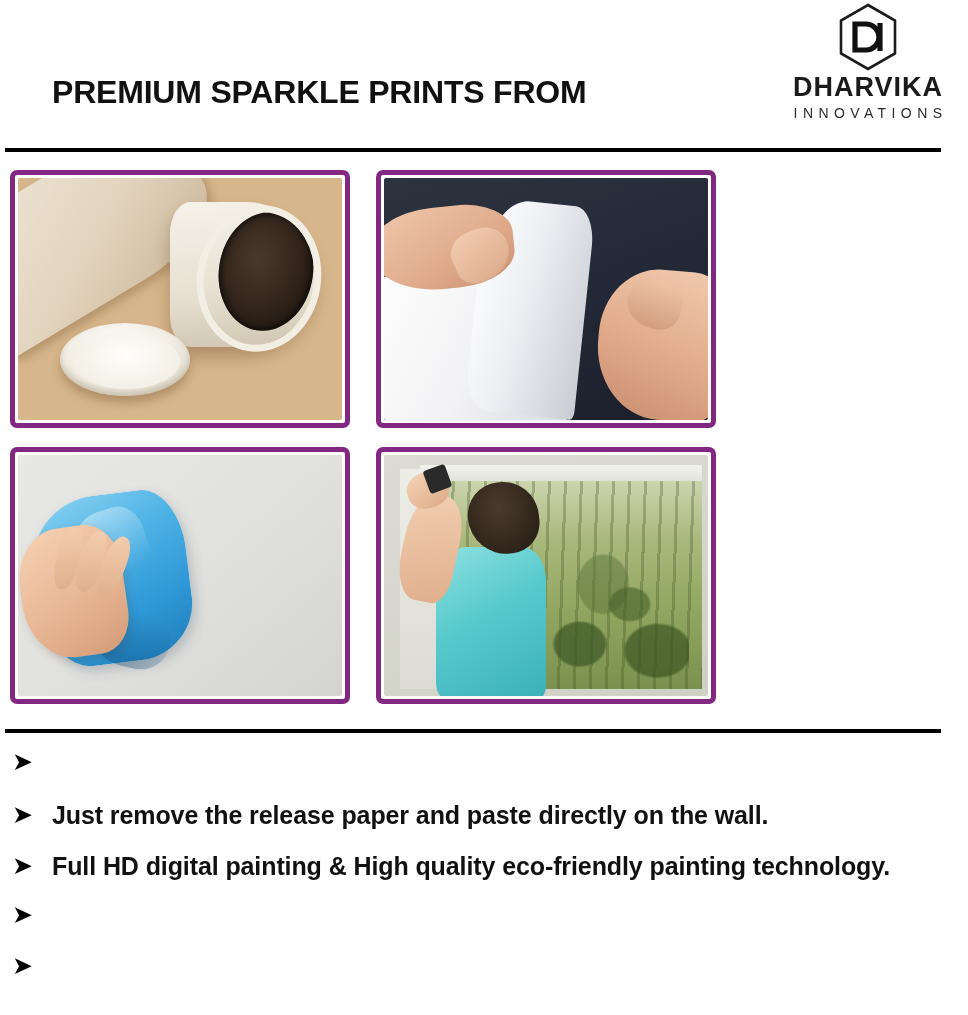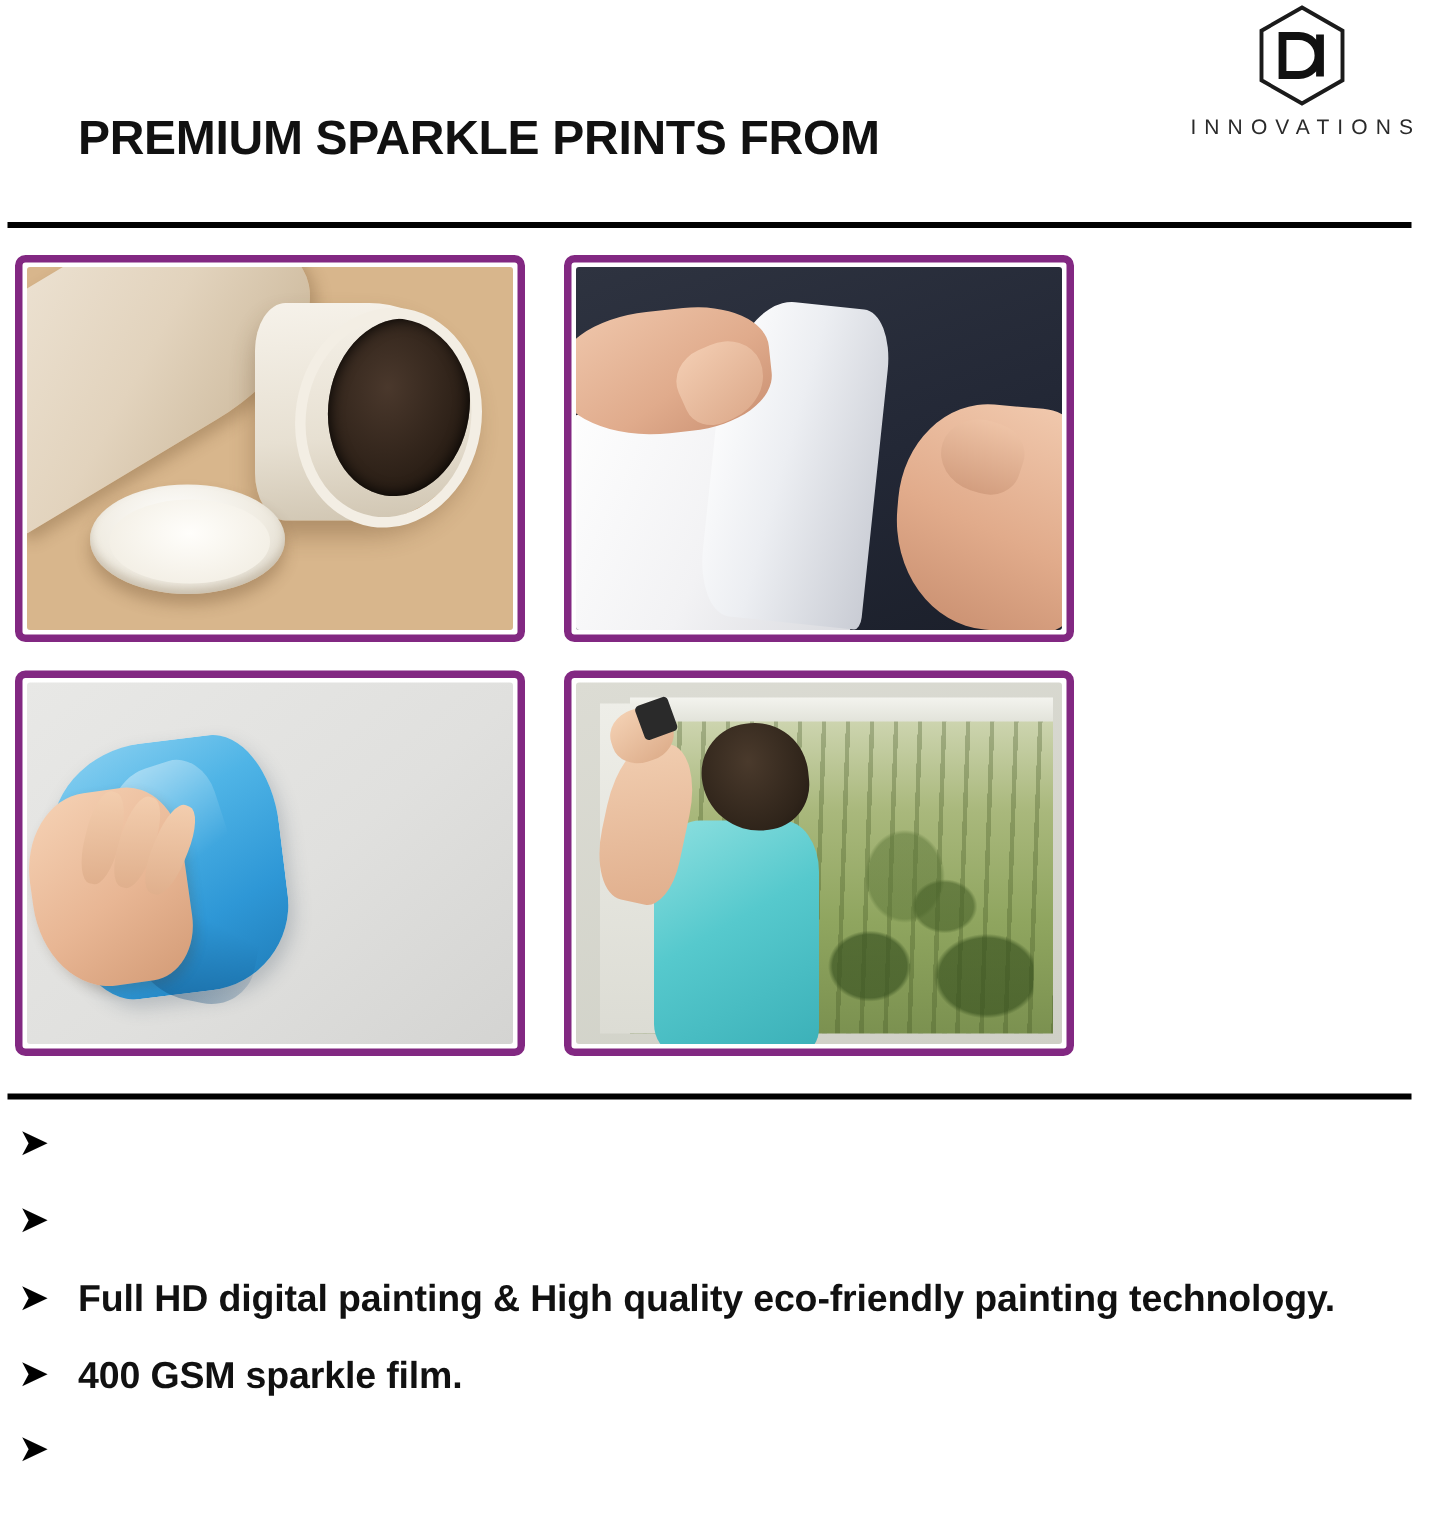--- a/index.html
+++ b/index.html
@@ -421,20 +421,21 @@
 <div class="header">
 
   <div class="page-title">PREMIUM SPARKLE PRINTS FROM</div>
 
   <div class="brand">
     <svg class="brand-mark" viewBox="0 0 66 70">
       <polygon points="33,3 60,18.5 60,51.5 33,67 6,51.5 6,18.5" fill="none" stroke="#1b1b1b" stroke-width="2.6"></polygon>
       <path d="M20 22 L31 22 A13 13 0 0 1 31 48 L20 48 Z" fill="none" stroke="#111" stroke-width="5.2"></path>
       <line x1="45" y1="21" x2="45" y2="49" stroke="#111" stroke-width="5.2"></line>
     </svg>
+    <div class="brand-name">DHARVIKA</div>
     <div class="brand-sub">INNOVATIONS</div>
   </div>
 </div>
 
 <div class="rule rule-top"></div>
 
 <div class="grid">
 
   <div class="photo">
     <div class="inner ph-wood">
@@ -488,29 +489,29 @@
 <div class="rule rule-bottom"></div>
 
 <div class="bullets">
 
   <div class="bullet-row">
     <span class="bullet-arrow">➤</span>
   </div>
 
   <div class="bullet-row">
     <span class="bullet-arrow">➤</span>
+    <span class="bullet-text">Just remove the release paper and paste directly on the wall.</span>
   </div>
 
   <div class="bullet-row">
     <span class="bullet-arrow">➤</span>
     <span class="bullet-text">Full HD digital painting &amp; High quality eco-friendly painting technology.</span>
   </div>
 
   <div class="bullet-row">
     <span class="bullet-arrow">➤</span>
-    <span class="bullet-text">400 GSM sparkle film.</span>
   </div>
 
   <div class="bullet-row">
     <span class="bullet-arrow">➤</span>
   </div>
 
 </div>
 
 </body></html>

